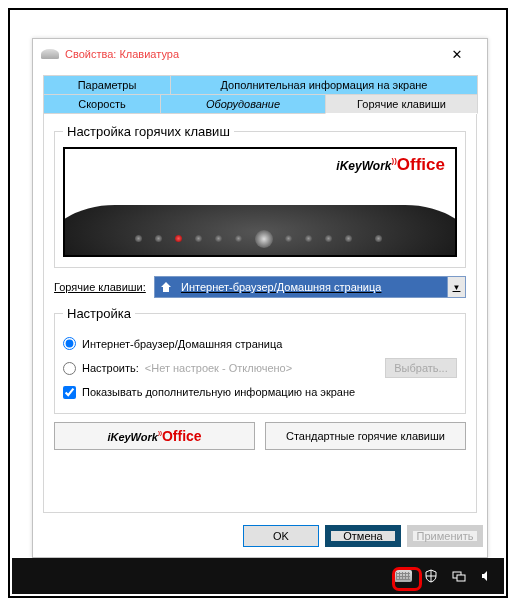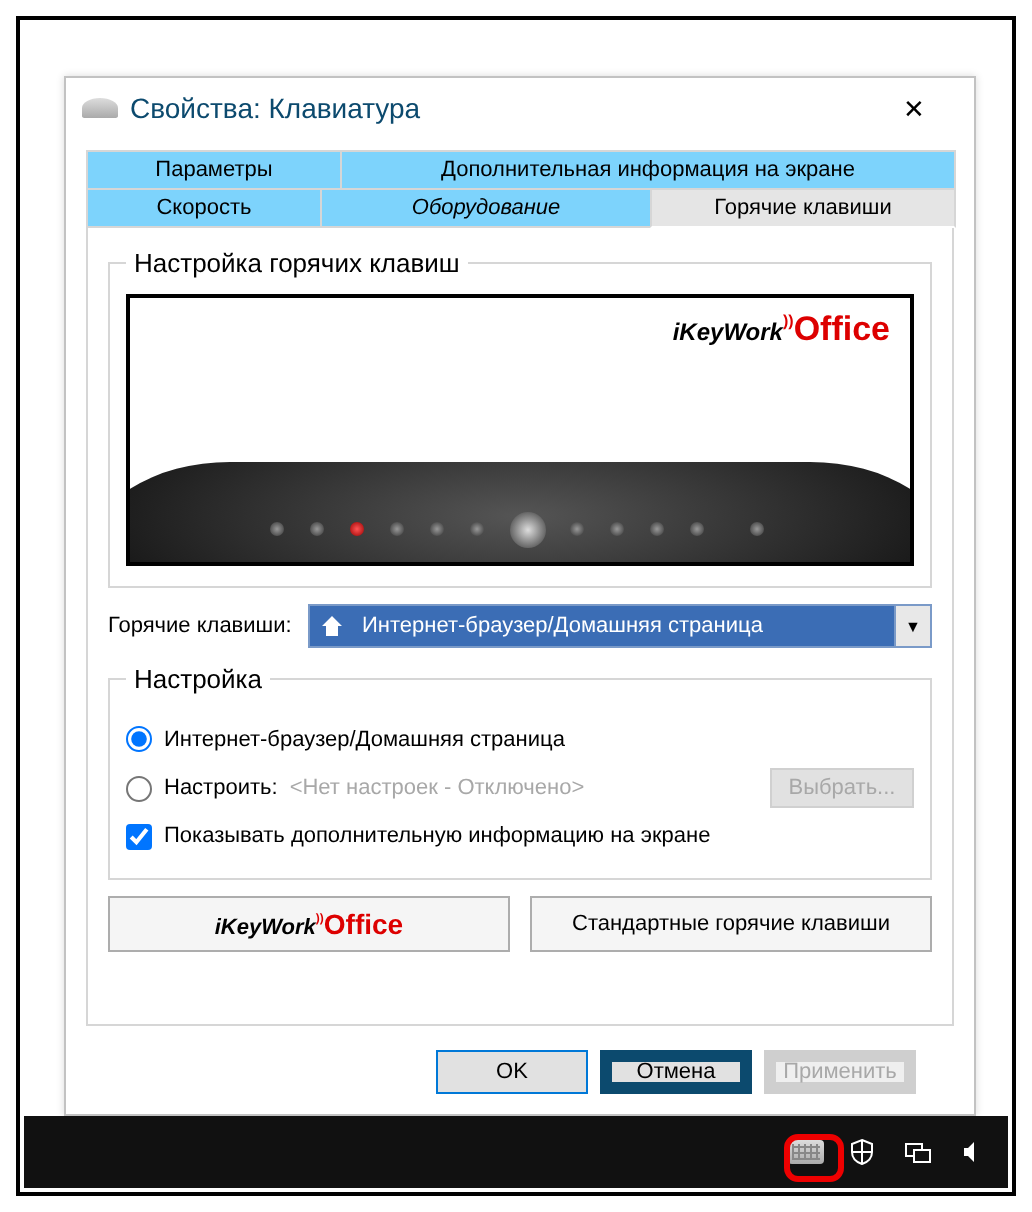--- a/index.html
+++ b/index.html
@@ -1,61 +1,61 @@
 <!DOCTYPE html>
 <html><head>
 <meta charset="utf-8">
 <style>
   * { box-sizing: border-box; margin: 0; padding: 0; font-family: "Segoe UI", Tahoma, sans-serif; }
   body { width: 516px; height: 606px; background: #fff; position: relative; overflow: hidden; }
   .frame { position: absolute; top: 8px; left: 8px; right: 8px; bottom: 8px; border: 2px solid #000; background: #fff; }
   .window { position: absolute; top: 28px; left: 22px; width: 456px; height: 520px; background: #fff; border: 1px solid #c2c2c2; box-shadow: 0 0 4px rgba(0,0,0,.15); }
   .titlebar { height: 30px; display: flex; align-items: center; padding: 0 8px; }
   .title-icon { width: 18px; height: 10px; background: linear-gradient(180deg,#ddd,#aaa); border-radius: 50% 50% 10% 10%; margin-right: 6px; }
-  .title-text { font-size: 14px; color: #0c4a6e; }
+  .title-text { font-size: 11px; color: #ef4444; }
   .close-x { margin-left: auto; width: 44px; text-align: center; font-size: 13px; font-weight: 300; color: #000; cursor: default; }
   .tab-area { padding: 6px 10px 0 10px; }
   .tab-row { display: flex; }
   .tab { border: 1px solid #d6d6d6; background: #7dd3fc; font-size: 11px; padding: 3px 0; text-align: center; position: relative; margin-right: -1px; }
   .tab.active { background: #e5e5e5; border-bottom: 1px solid #fff; z-index: 2; }
   .tab-row2 { margin-top: -1px; }
   .t1 { width: 128px; } .t2 { flex: 1; }
   .t3 { width: 118px; } .t4 { width: 166px; font-style: italic; } .t5 { flex: 1; }
   .tabbody { border: 1px solid #d6d6d6; margin-top: -1px; padding: 10px 10px 10px 10px; height: 400px; position: relative; }
   fieldset { border: 1px solid #d6d6d6; padding: 8px 8px 10px 8px; margin-bottom: 8px; position: relative; }
   legend { font-size: 13px; padding: 0 4px; color: #000; }
-  .hero { width: 100%; height: 136px; border: 2px solid #000; background: #fff; position: relative; overflow: hidden; }
+  .hero { width: 100%; height: 110px; border: 2px solid #000; background: #fff; position: relative; overflow: hidden; }
   .logo { position: absolute; top: 6px; right: 10px; font-size: 14px; font-weight: bold; }
   .logo .ikey { color: #000; font-style: italic; font-size: 12px; }
   .logo .wifi { color: #d00; font-size: 8px; position: relative; top: -7px; }
   .logo .off { color: #d00; font-size: 17px; font-weight: bold; }
   .device { position: absolute; left: -20px; bottom: -40px; width: 430px; height: 90px; background: radial-gradient(ellipse at 50% 30%, #555 0%, #222 60%, #000 100%); border-radius: 70px / 45px; }
   .dot { position: absolute; top: 30px; width: 7px; height: 7px; background: radial-gradient(circle,#999,#333); border-radius: 50%; }
   .dot.red { background: radial-gradient(circle,#f55,#900); }
   .bigdot { width: 18px; height: 18px; top: 25px; background: radial-gradient(circle,#ddd,#888,#333); }
-  .row { display: flex; align-items: center; margin-top: 6px; font-size: 11px; }
+  .row { display: flex; align-items: center; margin-top: 6px; font-size: 11px; text-decoration: underline; }
   .lbl { min-width: 100px; }
   .combo { flex: 1; display: flex; height: 22px; border: 1px solid #7a9ac8; }
   .combo-icon { width: 22px; background: #3b6db5; display: flex; align-items: center; justify-content: center; color: #fff; font-size: 11px; }
   .combo-text { flex: 1; background: #3b6db5; color: #fff; display: flex; align-items: center; padding: 0 4px; font-size: 11px; }
   .combo-btn { width: 18px; background: #e8e8e8; border-left: 1px solid #7a9ac8; display: flex; align-items: center; justify-content: center; font-size: 8px; }
   .radio-row { display: flex; align-items: center; font-size: 11px; margin: 8px 0; }
   .radio-row input { margin-right: 6px; }
   .disabled-text { color: #a8a8a8; margin-left: 6px; }
   .btn { background: #e1e1e1; border: 1px solid #adadad; font-size: 11px; padding: 3px 0; min-width: 72px; text-align: center; }
   .btn.disabled { color: #a8a8a8; border-color: #d0d0d0; }
   .check-row { display: flex; align-items: flex-start; font-size: 11px; margin: 8px 0 4px 0; }
   .check-row input { margin-right: 6px; }
   .btn-row { display: flex; gap: 10px; margin-top: 8px; }
   .btn-big { flex: 1; height: 28px; border: 1px solid #adadad; background: #f5f5f5; font-size: 11px; display: flex; align-items: center; justify-content: center; }
   .logo-small { font-size: 12px; font-weight: bold; }
   .logo-small .ikey { color: #000; font-style: italic; font-size: 11px; }
   .logo-small .wifi { color: #d00; font-size: 6px; position: relative; top: -6px; }
   .logo-small .off { color: #d00; font-size: 14px; font-weight: bold; }
-  .dlg-btns { position: absolute; bottom: 10px; right: 29px; display: flex; gap: 6px; }
+  .dlg-btns { position: absolute; bottom: 10px; right: 4px; display: flex; gap: 6px; }
   .dlg-btn { min-width: 76px; height: 22px; font-size: 11px; border: 6px solid #0c4a6e; background: #e1e1e1; display: flex; align-items: center; justify-content: center; }
   .dlg-btn.default { border: 1px solid #0078d7; }
   .dlg-btn.dis { color: #a8a8a8; border-color: #cfcfcf; background: #efefef; }
   .taskbar { position: absolute; left: 2px; right: 2px; bottom: 2px; height: 36px; background: #111; display: flex; align-items: center; justify-content: flex-end; padding-right: 8px; gap: 10px; }
   .tray-icon { width: 18px; height: 16px; display: flex; align-items: center; justify-content: center; color: #fff; font-size: 12px; }
   .highlight { position: absolute; right: 84px; bottom: 5px; width: 30px; height: 24px; border: 3px solid #e00; border-radius: 7px; }
   .kbd-mini { width: 18px; height: 12px; background: linear-gradient(#ddd,#aaa); border-radius: 2px; position: relative; }
   .kbd-mini::before { content: ""; position: absolute; inset: 2px; background: repeating-linear-gradient(90deg,#888 0 1px,transparent 1px 3px), repeating-linear-gradient(0deg,#888 0 1px,transparent 1px 3px); }
 </style>
 </head>

